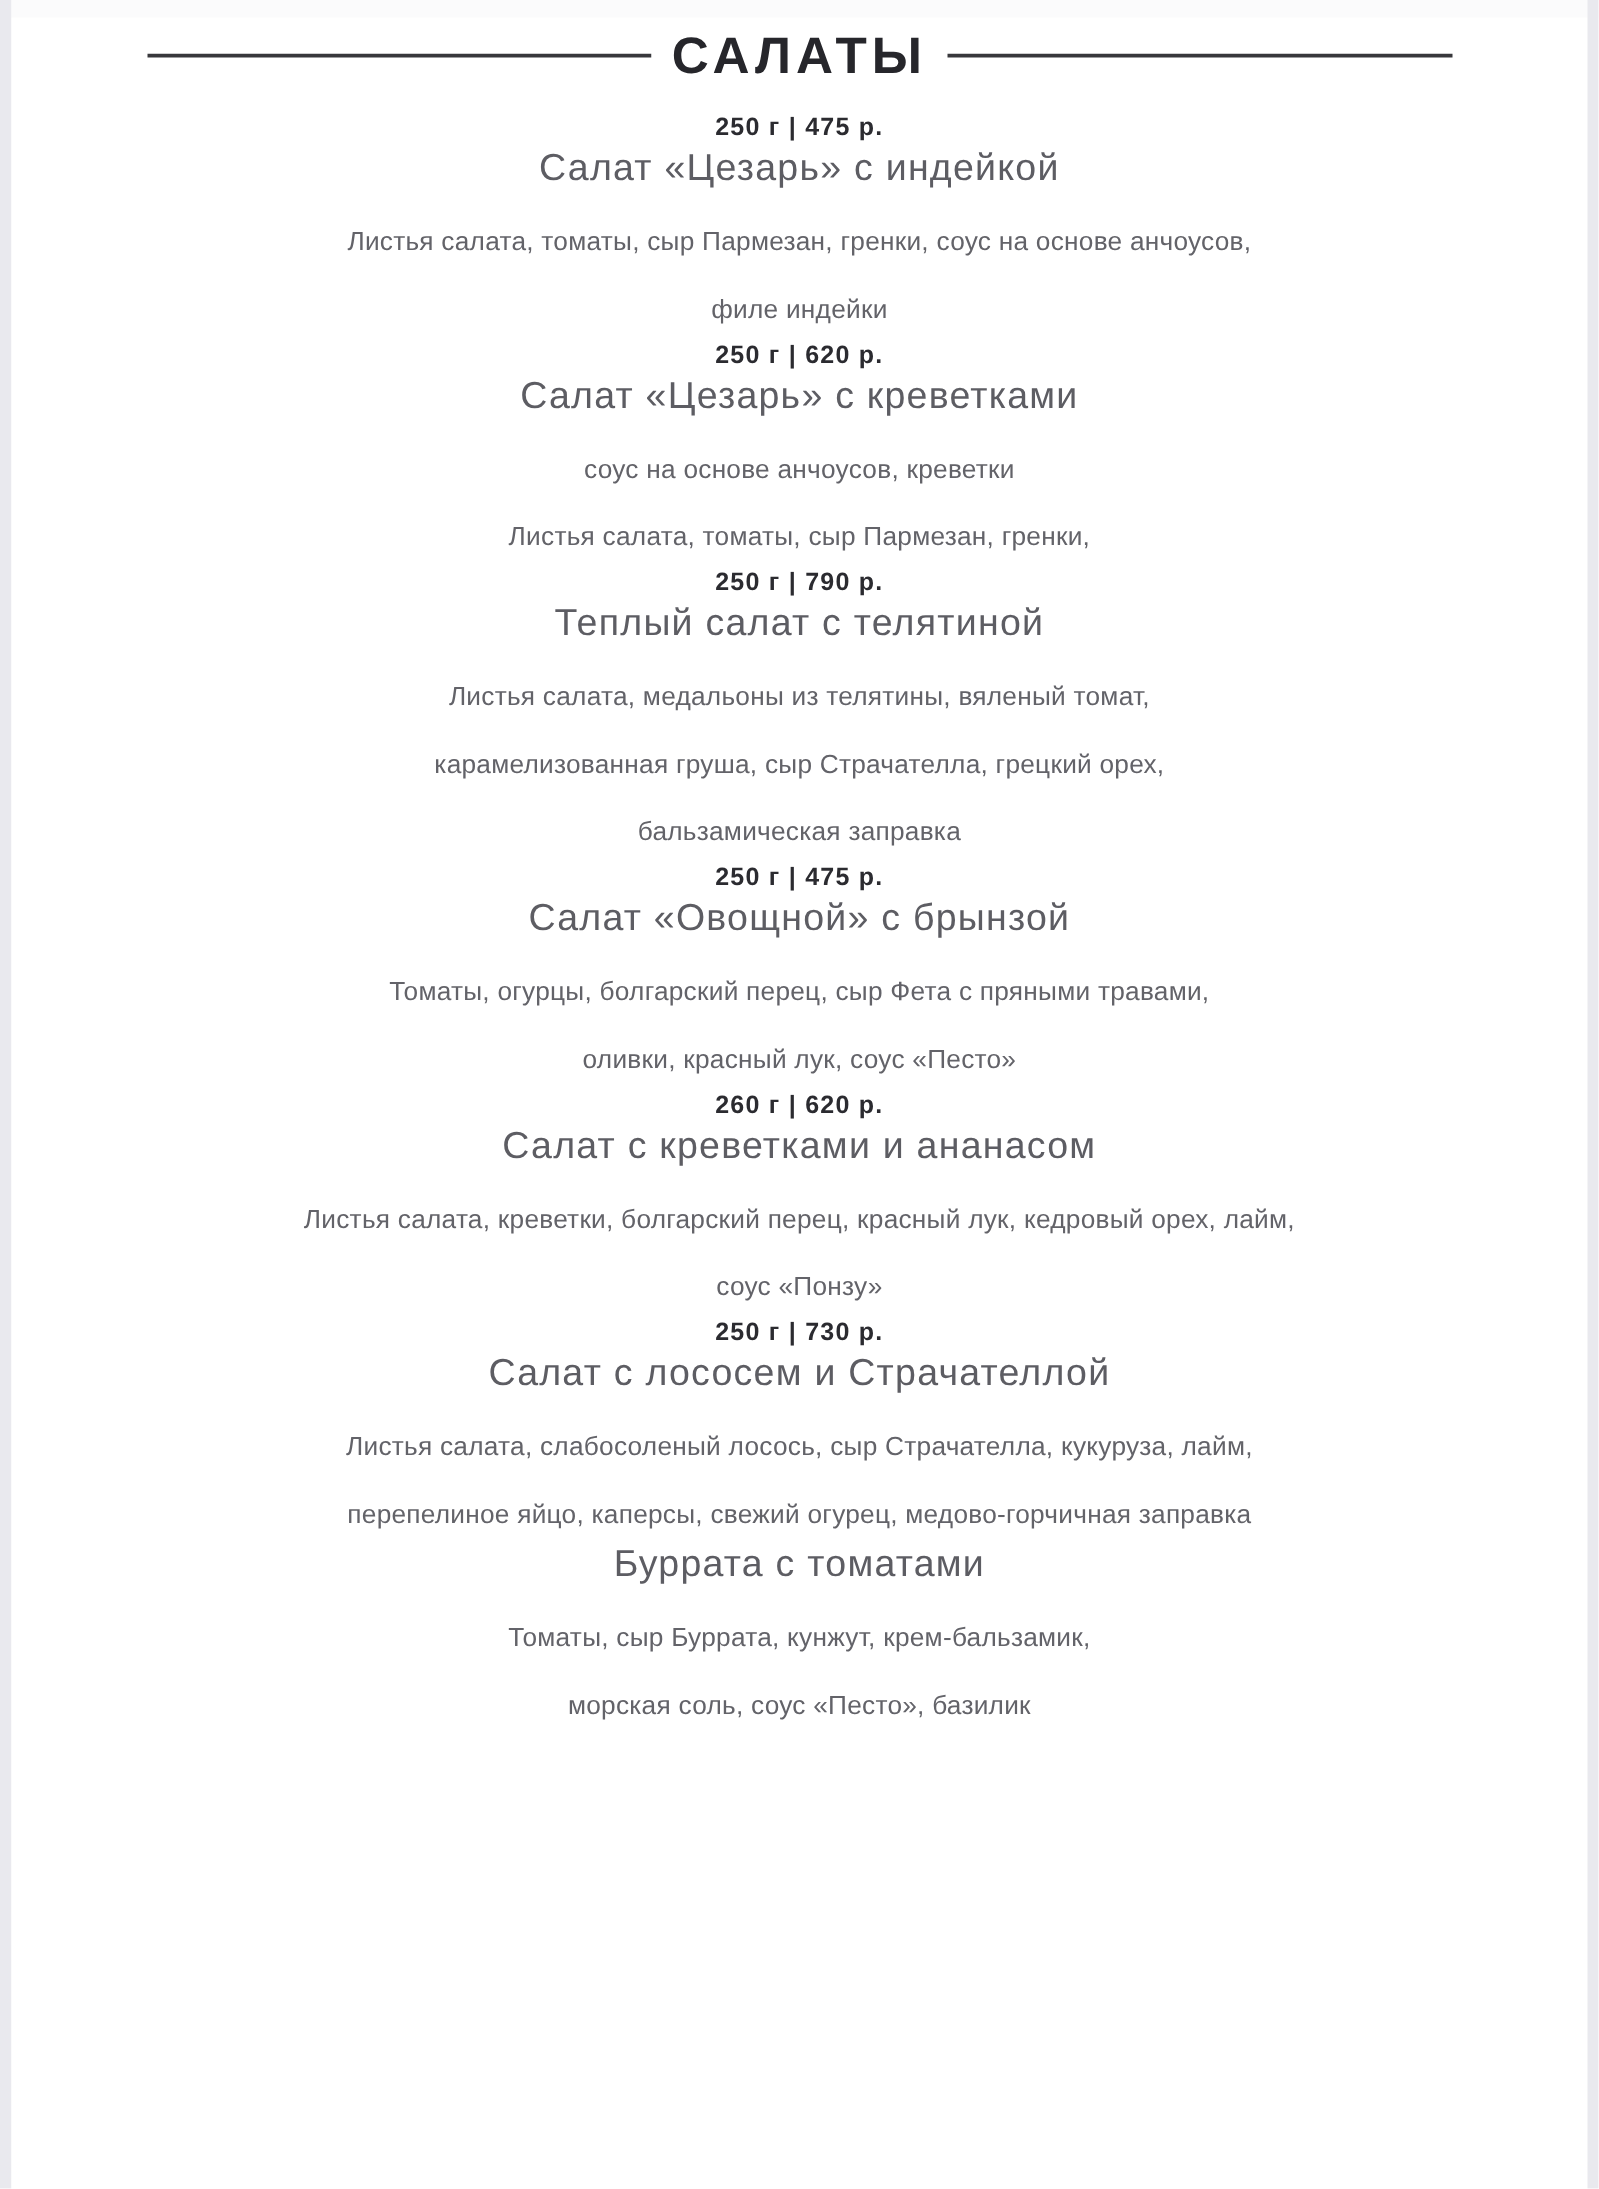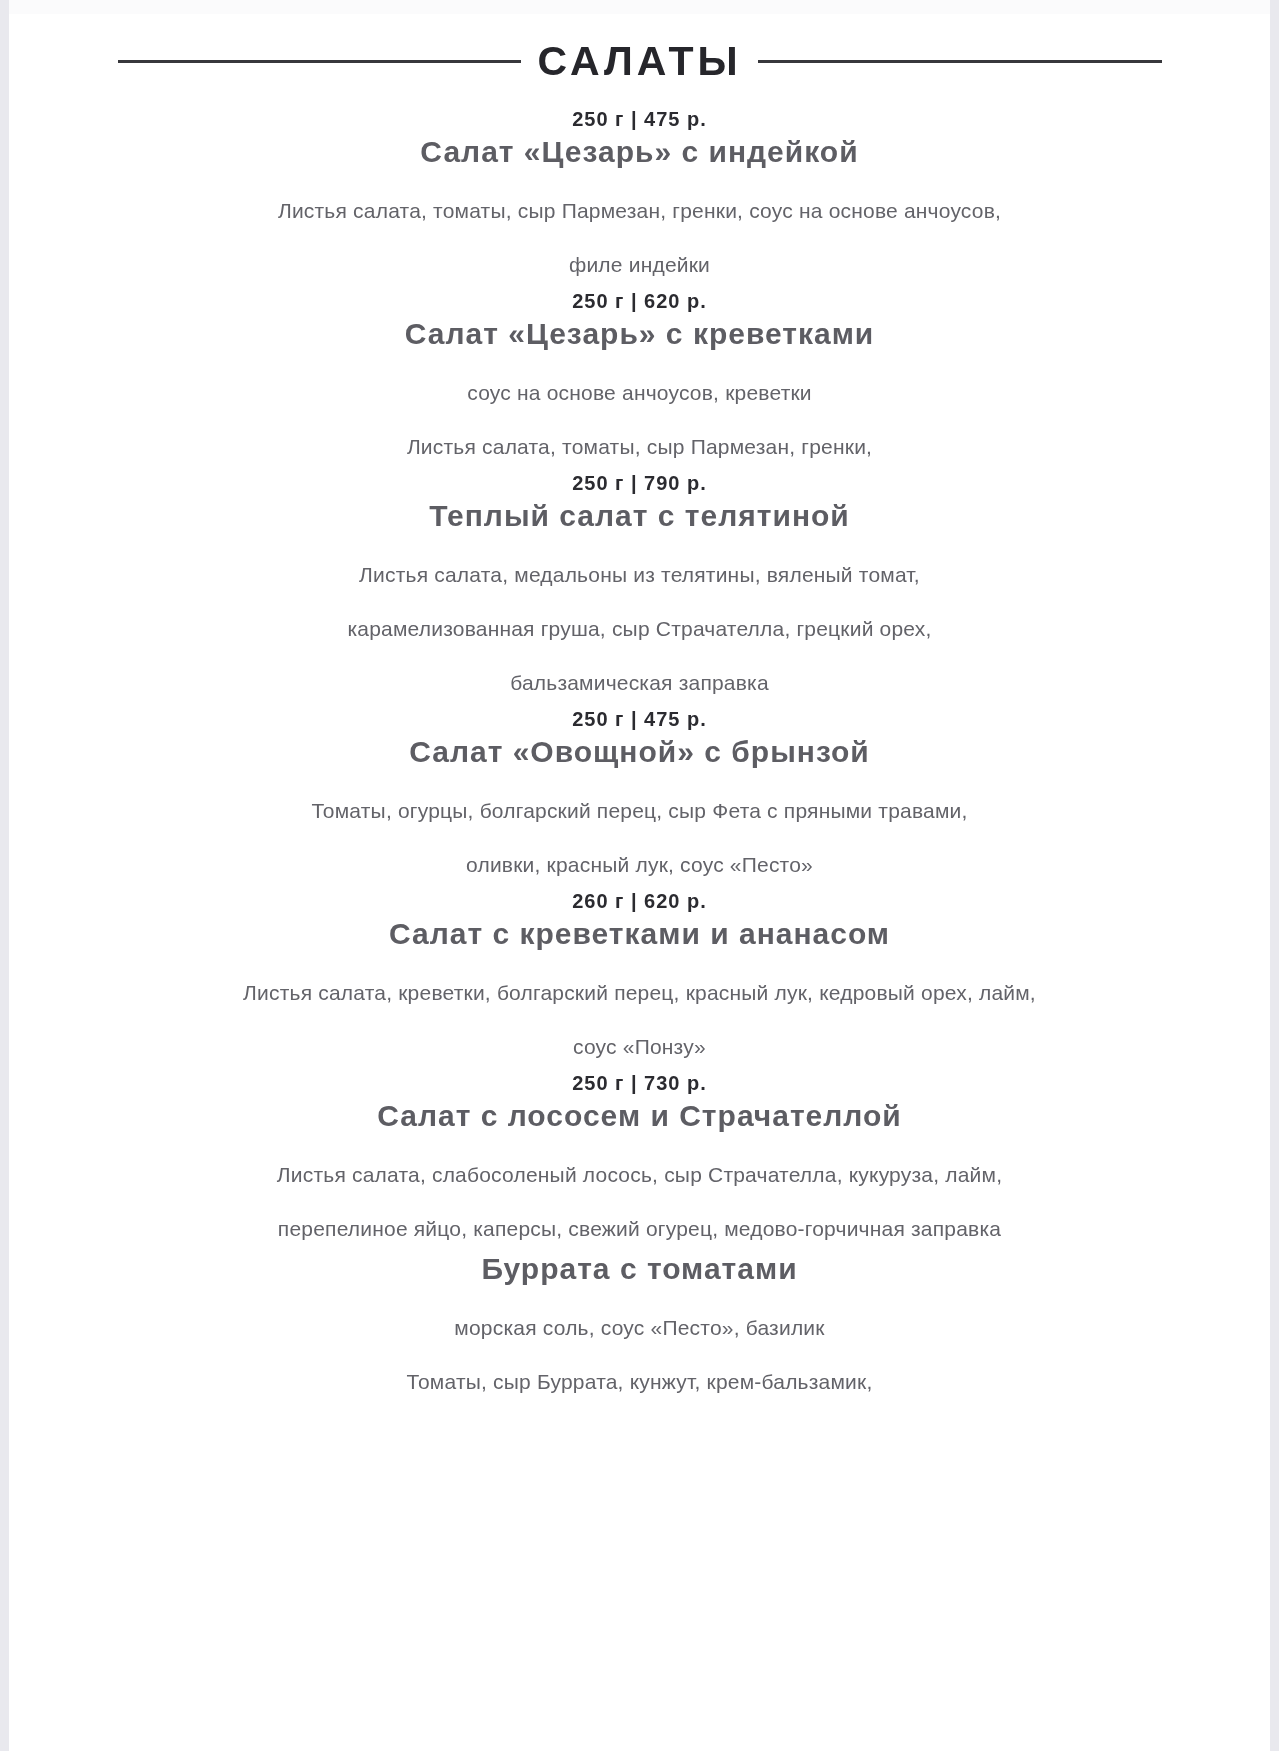--- a/index.html
+++ b/index.html
@@ -27,21 +27,21 @@
   .top-fade {
     position: absolute;
     top: 0; left: 0; right: 0;
     height: 14px;
     background: #fbfbfc;
   }
   .content {
     position: relative;
     width: 1044px;
     margin: 0 auto;
-    padding-top: 38px;
+    padding-top: 21px;
     text-align: center;
   }
   .menu-header {
     display: flex;
     align-items: center;
     gap: 16px;
   }
   .menu-header .rule {
     flex: 1;
     height: 3px;
@@ -64,21 +64,21 @@
   .price-line {
     font-size: 20px;
     line-height: 29px;
     font-weight: 700;
     letter-spacing: 1px;
     color: var(--price-color, #2b2b30);
   }
   .item-name {
     font-size: 30px;
     line-height: 36px;
-    font-weight: 700;
+    font-weight: 400;
     letter-spacing: 1px;
     color: var(--name-color, #5d5d63);
   }
   .item-desc {
     margin-top: 3px;
     font-size: 21px;
     font-weight: 400;
     letter-spacing: 0.2px;
     color: var(--desc-color, #636369);
   }
@@ -154,19 +154,19 @@
     <div class="item-name">Салат с лососем и Страчателлой</div>
     <div class="item-desc">
             <div class="desc-line">Листья салата, слабосоленый лосось, сыр Страчателла, кукуруза, лайм,</div>
             <div class="desc-line">перепелиное яйцо, каперсы, свежий огурец, медово-горчичная заправка</div>
           </div>
   </div>
 
   <div class="menu-item">
     <div class="item-name">Буррата с томатами</div>
     <div class="item-desc">
+            <div class="desc-line">Томаты, сыр Буррата, кунжут, крем-бальзамик,</div>
             <div class="desc-line">морская соль, соус «Песто», базилик</div>
-            <div class="desc-line">Томаты, сыр Буррата, кунжут, крем-бальзамик,</div>
           </div>
   </div>
 </div>
   </div>
 </div>
 
 </body></html>

